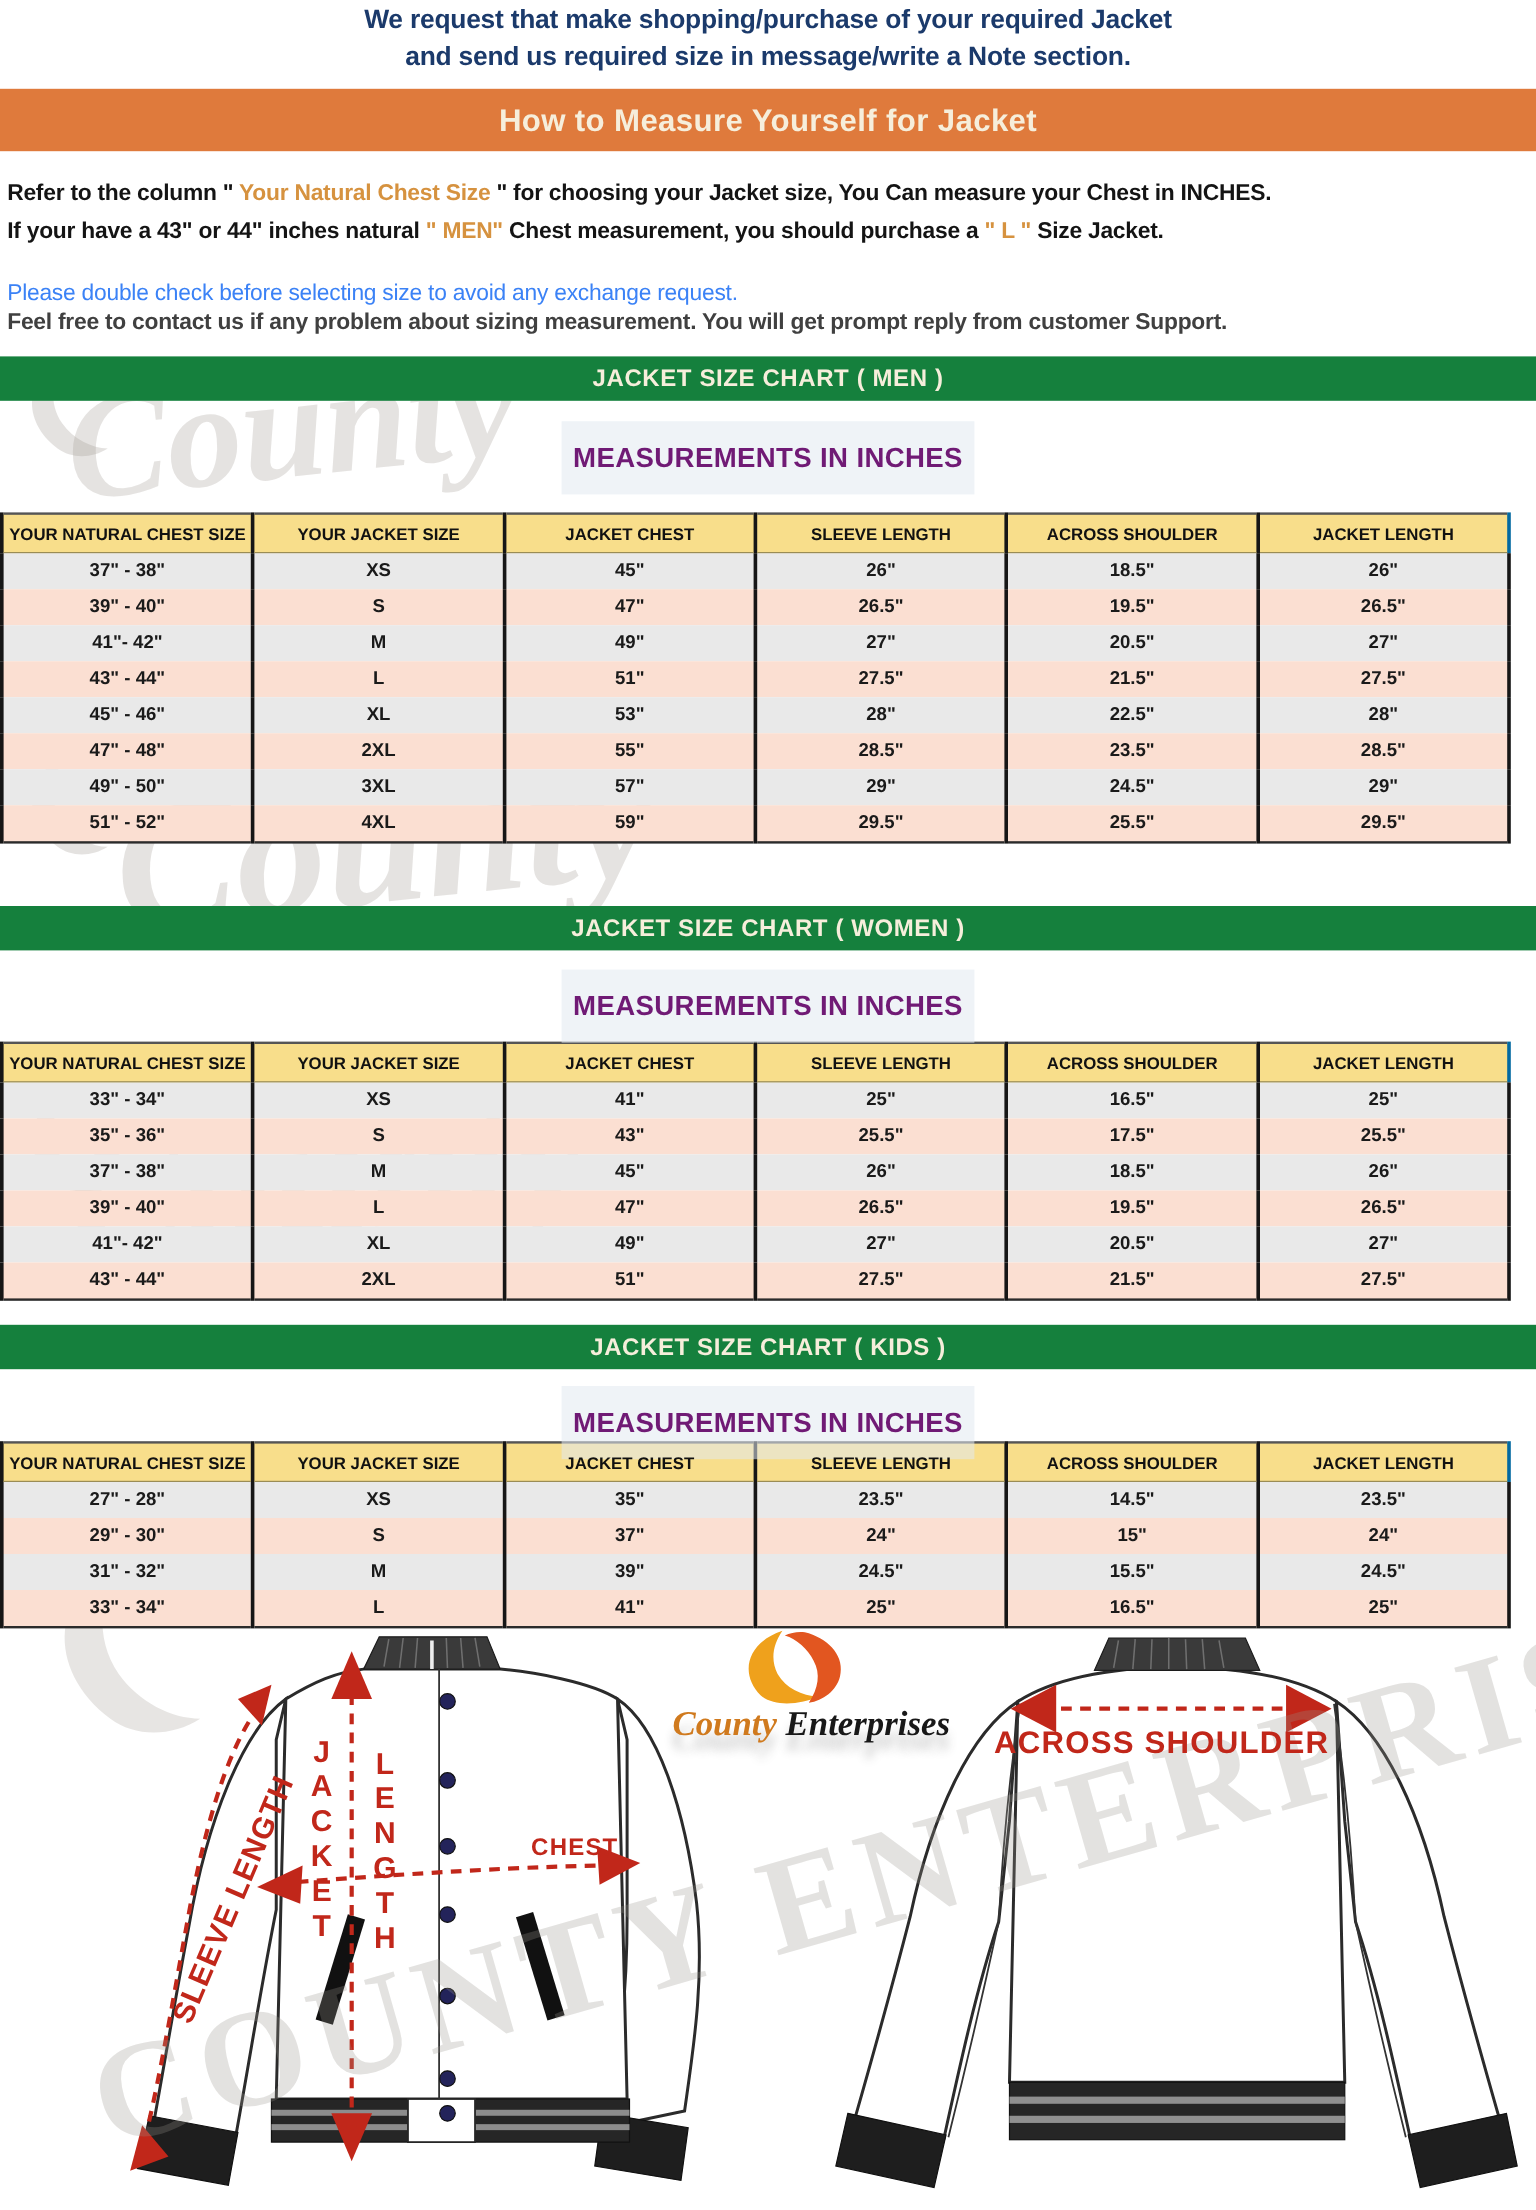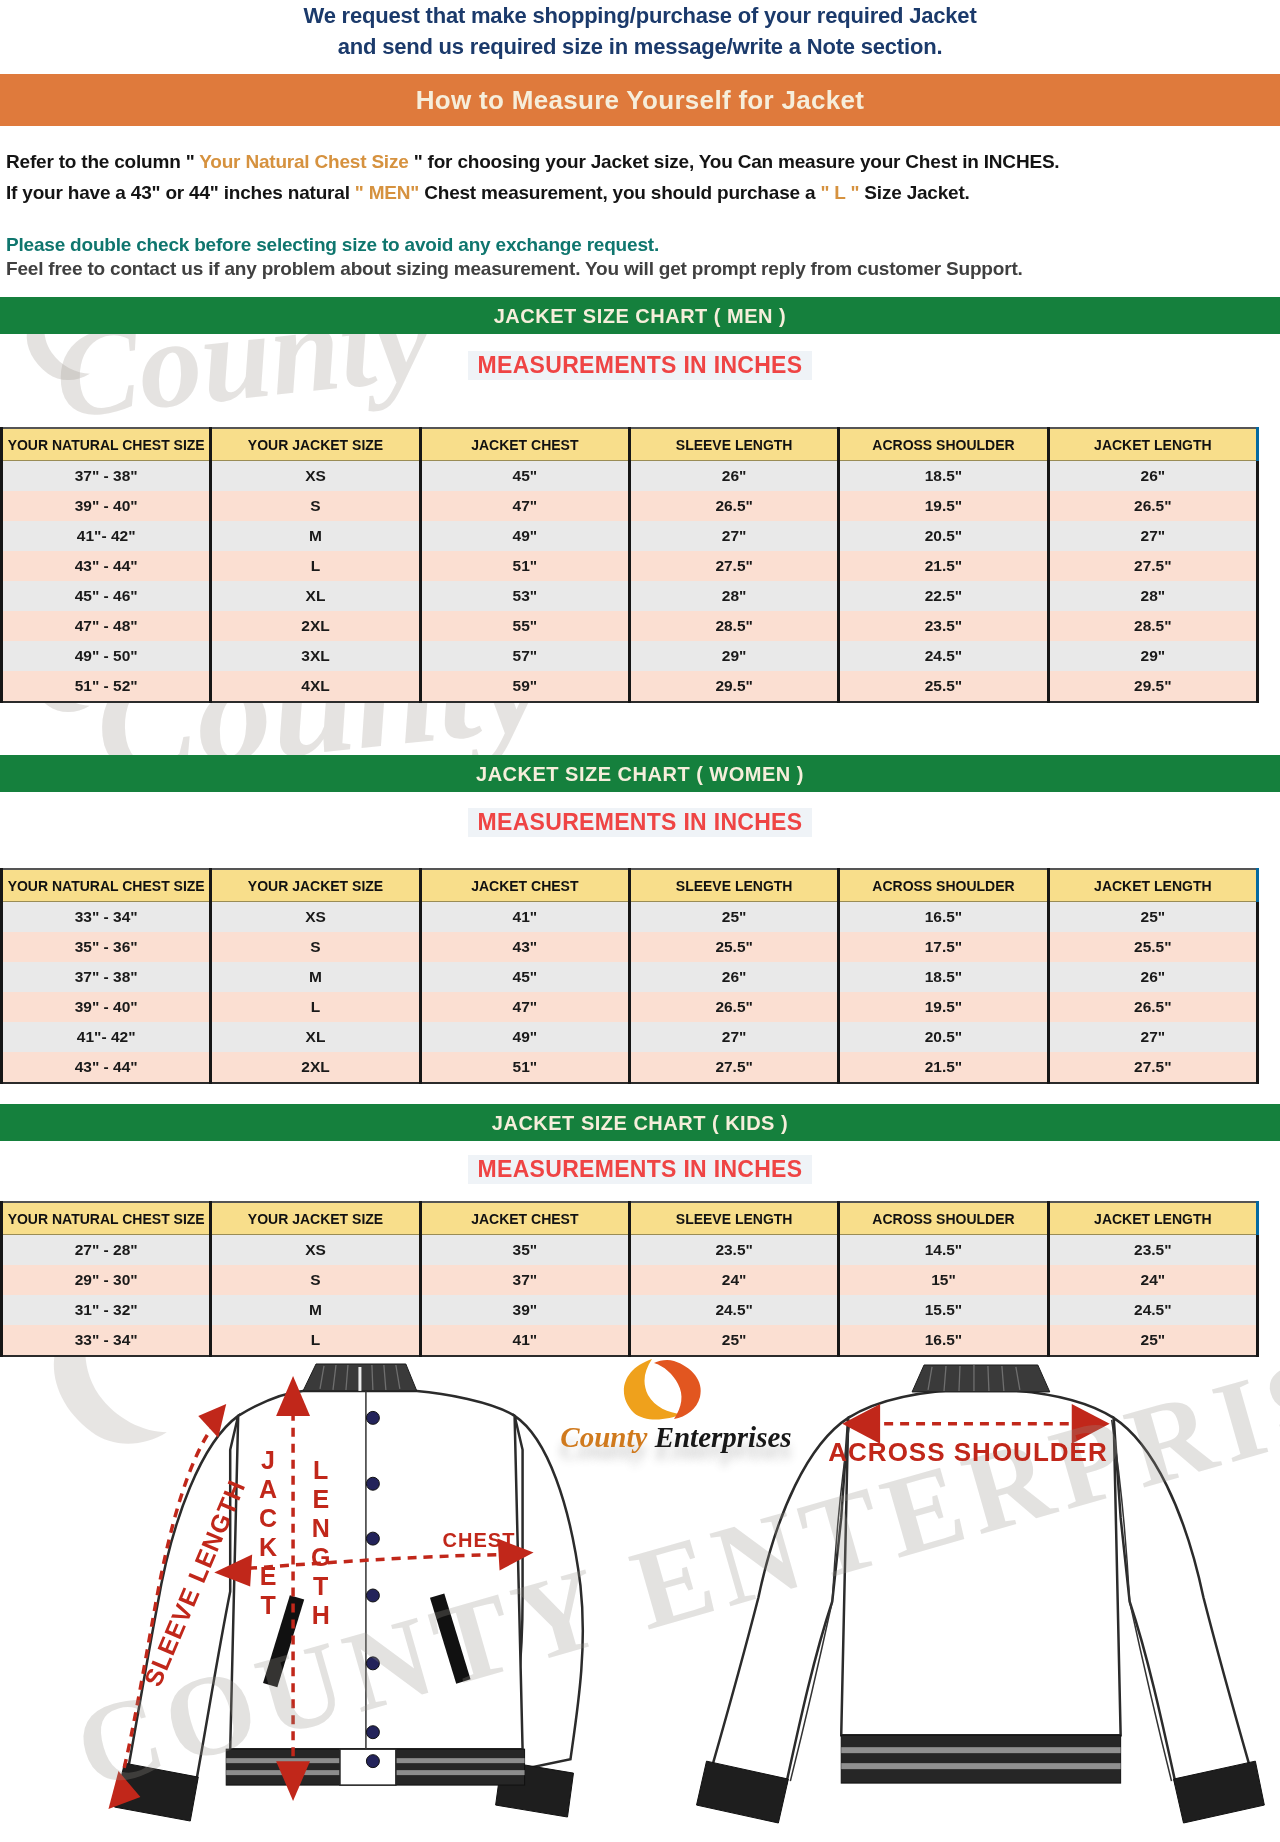--- a/index.html
+++ b/index.html
@@ -15,28 +15,28 @@
     font-weight:bold;text-align:center;height:52px;line-height:53px;letter-spacing:.3px;}
   .section-banner{background:#15803d;color:#f6eedb;font-size:20px;font-weight:bold;
     text-align:center;height:37px;line-height:38px;letter-spacing:.5px;}
   #banner-men{margin-top:17px}
   #banner-women{margin-top:52px}
   #banner-kids{margin-top:20px}
   
   .intro{font-size:19px;font-weight:bold;color:#141414;line-height:31px;
     margin:20px 6px 0 6px;letter-spacing:-.2px;}
   .accent{color:#d6923f;}
-  .note-orange{margin:26px 6px 0 6px;font-size:19px;font-weight:bold;color:#0f766e;letter-spacing:-.2px;}
+  .note-orange{margin:26px 6px 0 6px;font-size:19px;font-weight:normal;color:#3b82f6;letter-spacing:-.2px;}
   .note-black{margin:2px 6px 0 6px;font-size:19px;font-weight:bold;color:#404040;letter-spacing:-.2px;}
   
   .subheading-wrap{text-align:center;margin-top:16px;height:32px;}
   #men-subwrap{margin-top:17px}
   #kids-subwrap{margin-top:14px}
-  .subheading{display:inline-block;color:#ef4444;font-weight:bold;font-size:23px;
-    letter-spacing:.3px;background:rgba(226,233,241,.55);padding:1px 10px;}
+  .subheading{display:inline-block;color:#701a75;font-weight:bold;font-size:23px;
+    letter-spacing:.3px;background:rgba(226,233,241,.55);padding:17px 10px;}
   
   table.size{width:1259px;border-collapse:collapse;table-layout:fixed;}
   #men-table{margin-top:44px}
   #women-table{margin-top:28px}
   #kids-table{margin-top:14px}
   .size th{background:#f8de8b;font-size:14px;font-weight:bold;height:31px;color:#111;
     border-left:3px solid #161616;border-top:2px solid #555;border-bottom:1px solid #9a8c55;padding:0;}
   .size th:last-child{border-right:3px solid #0369a1}
   .size td{font-size:15.5px;font-weight:bold;text-align:center;height:30px;color:#1a1a1a;
     border-left:3px solid #161616;padding:0;}

